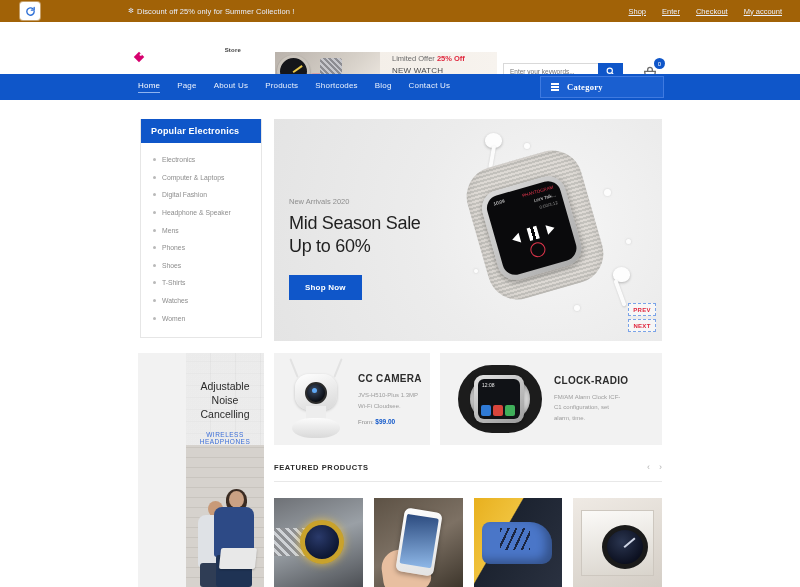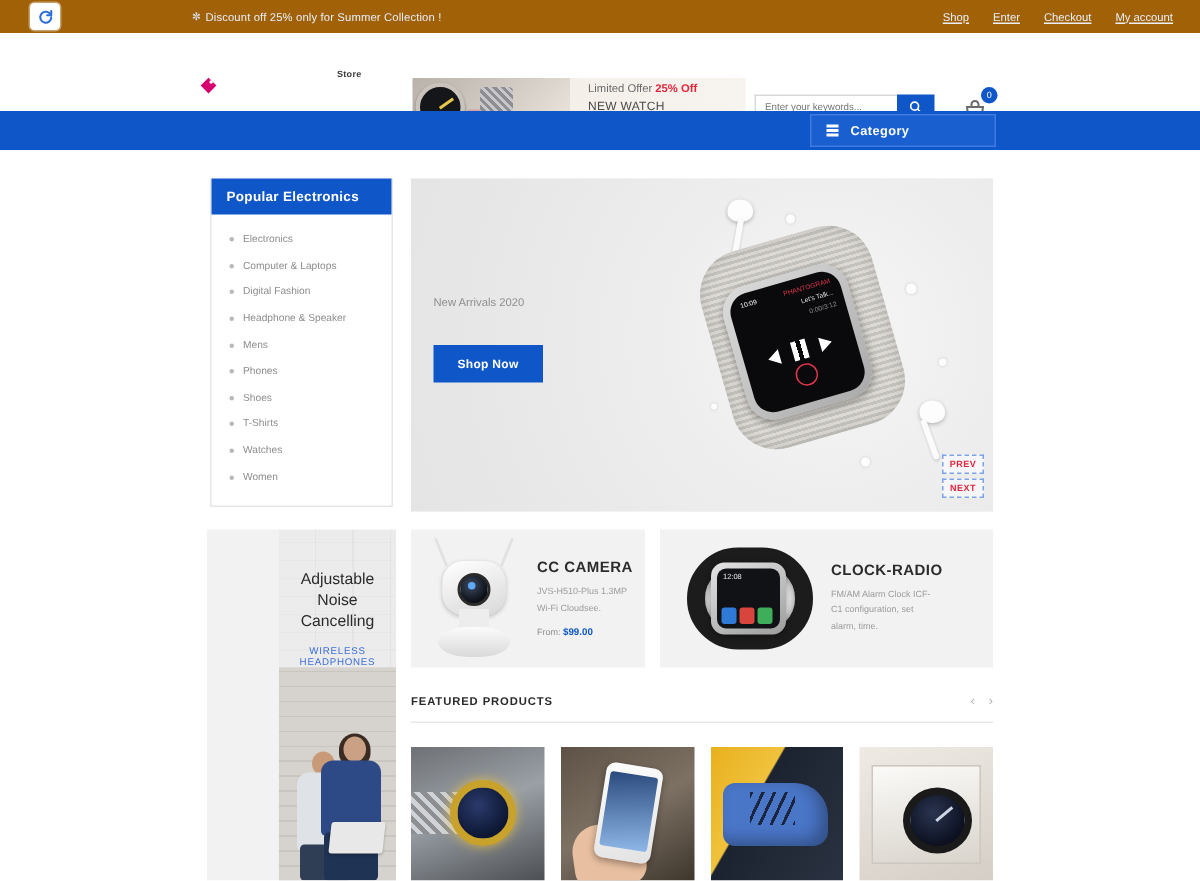--- a/index.html
+++ b/index.html
@@ -139,21 +139,21 @@
     color: #ffffff; border-bottom: 1px solid #8fb4f0; padding-bottom: 2px;
   }
   .category-btn {
     position: absolute; left: 540px; top: 2px;
     width: 124px; height: 22px;
     background: #1a5fd0; border: 1px solid #3f7ae0;
     display: flex; align-items: center; gap: 8px;
     padding-left: 10px; cursor: pointer;
   }
   .category-btn .label {
-    font-size: 8.5px; color: #fff; font-weight: bold; letter-spacing: .3px;
+    font-size: 8.5px; color: #fff; font-weight: bold; letter-spacing: .3px; font-family: Liberation Serif, serif;
   }
   .hamburger { display:flex; flex-direction:column; gap:1.5px; }
   .hamburger i { display:block; width:8px; height:1.5px; background:#fff; }
 
   
   .sidebar {
     position: absolute; left: 140px; top: 119px;
     width: 122px; border: 1px solid #e6e6e6; border-top: none;
     background: #fff;
   }
@@ -411,20 +411,29 @@
   <div class="cart-wrap">
     <svg width="16" height="16" viewBox="0 0 24 24" fill="none" stroke="#6b6b6b" stroke-width="2" style="position:absolute;left:2px;top:6px">
       <path d="M4 8h16l-1.5 11h-13z"></path>
         <path d="M8.5 8V5.5a3.5 3.5 0 0 1 7 0V8"></path>
     </svg>
     <div class="cart-badge">0</div>
   </div>
 </div>
 
 <div class="nav">
+  <div class="nav-items">
+    <span class="active">Home</span>
+    <span>Page</span>
+    <span>About Us</span>
+    <span>Products</span>
+    <span>Shortcodes</span>
+    <span>Blog</span>
+    <span>Contact Us</span>
+  </div>
   <div class="category-btn">
     <span class="hamburger">
         <i></i>
         <i></i>
         <i></i>
       </span>
     <span class="label">Category</span>
   </div>
 </div>
 
@@ -501,20 +510,24 @@
           <span class="ws-pause"></span>
           <span class="ws-next"></span>
         </div>
         <div class="ws-red"></div>
       </div>
     </div>
   </div>
 
   <div class="hero-text">
     <div class="hero-eyebrow">New Arrivals 2020</div>
+    <div class="hero-title">
+      <div>Mid Season Sale</div>
+      <div>Up to 60%</div>
+    </div>
     <div class="shop-now">Shop Now</div>
   </div>
 
   <div class="slider-nav">
     <div class="slide-btn">PREV</div>
     <div class="slide-btn">NEXT</div>
   </div>
 </div>
 
 <div class="promo-card">

